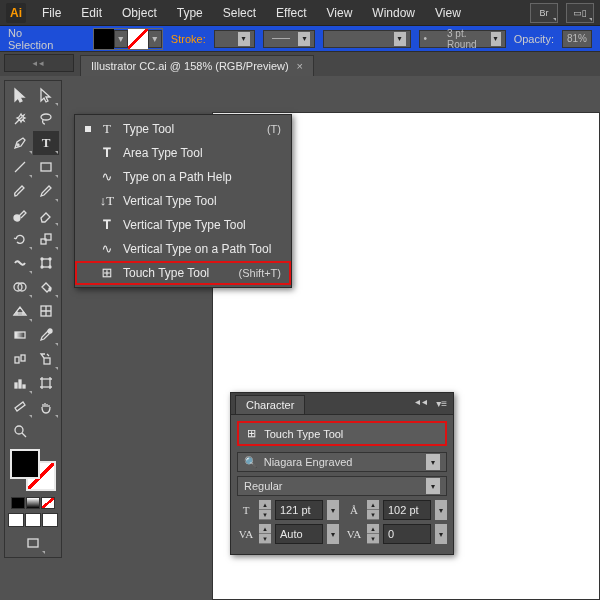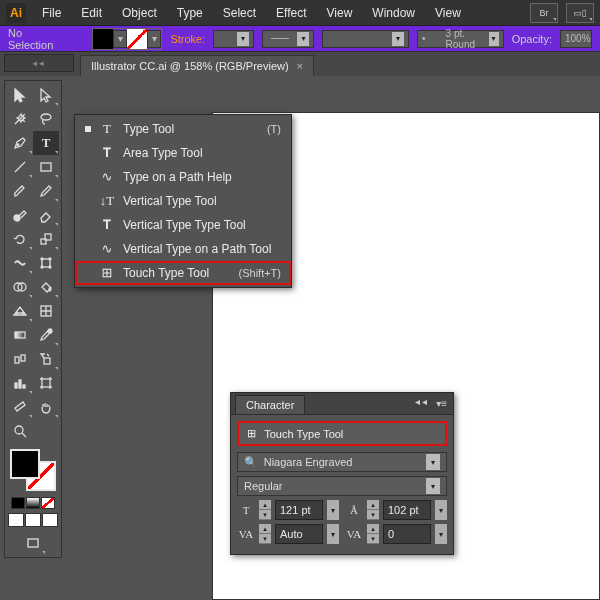--- a/index.html
+++ b/index.html
@@ -47,21 +47,21 @@
     display:flex;align-items:center;justify-content:center;
     color:#ccc; font-size:9px;text-align:right;
   }
   .right-box .corner-arrow{
     position:absolute;right:1px;bottom:1px;width:0;height:0;
     border-left:3px solid transparent;border-top:3px solid #aaa;
   }
   
   .controlbar {
     height: 26px;
-    background: #6d28d9;
+    background: #1d4ed8;
     display: flex; align-items: center;
     padding: 4px 8px;
     gap: 8px;
     border-bottom: 1px solid #2c2c2c;
   }
   .controlbar .label { color:#ccc; font-size:11px; }
   .swatch-pair {
     display:flex; align-items:center;
     border:1px solid #666;
   }
@@ -271,21 +271,21 @@
   <div class="dropdown-box" style="width:60px">
       <span style="flex:1;border-top:1px solid #aaa;margin:0 4px"></span>
       <span class="caret">▾</span>
     </div>
   <div class="dropdown-box" style="width:100px">
       <span style="flex:1"></span>
       <span class="caret">▾</span>
     </div>
   <div class="dropdown-box" style="width:100px">• <span style="margin-left:20px">3 pt. Round</span><span class="caret" style="margin-left:auto">▾</span></div>
   <span class="label">Opacity:</span>
-  <div class="dropdown-box" style="width:32px">100%</div>
+  <div class="dropdown-box" style="width:32px">81%</div>
 </div>
 
 <div class="panel-toggle">◂◂</div>
 
 <div class="tabstrip">
   <div class="doc-tab">
     <span>Illustrator CC.ai @ 158% (RGB/Preview)</span>
     <span class="close">×</span>
   </div>
 </div>

